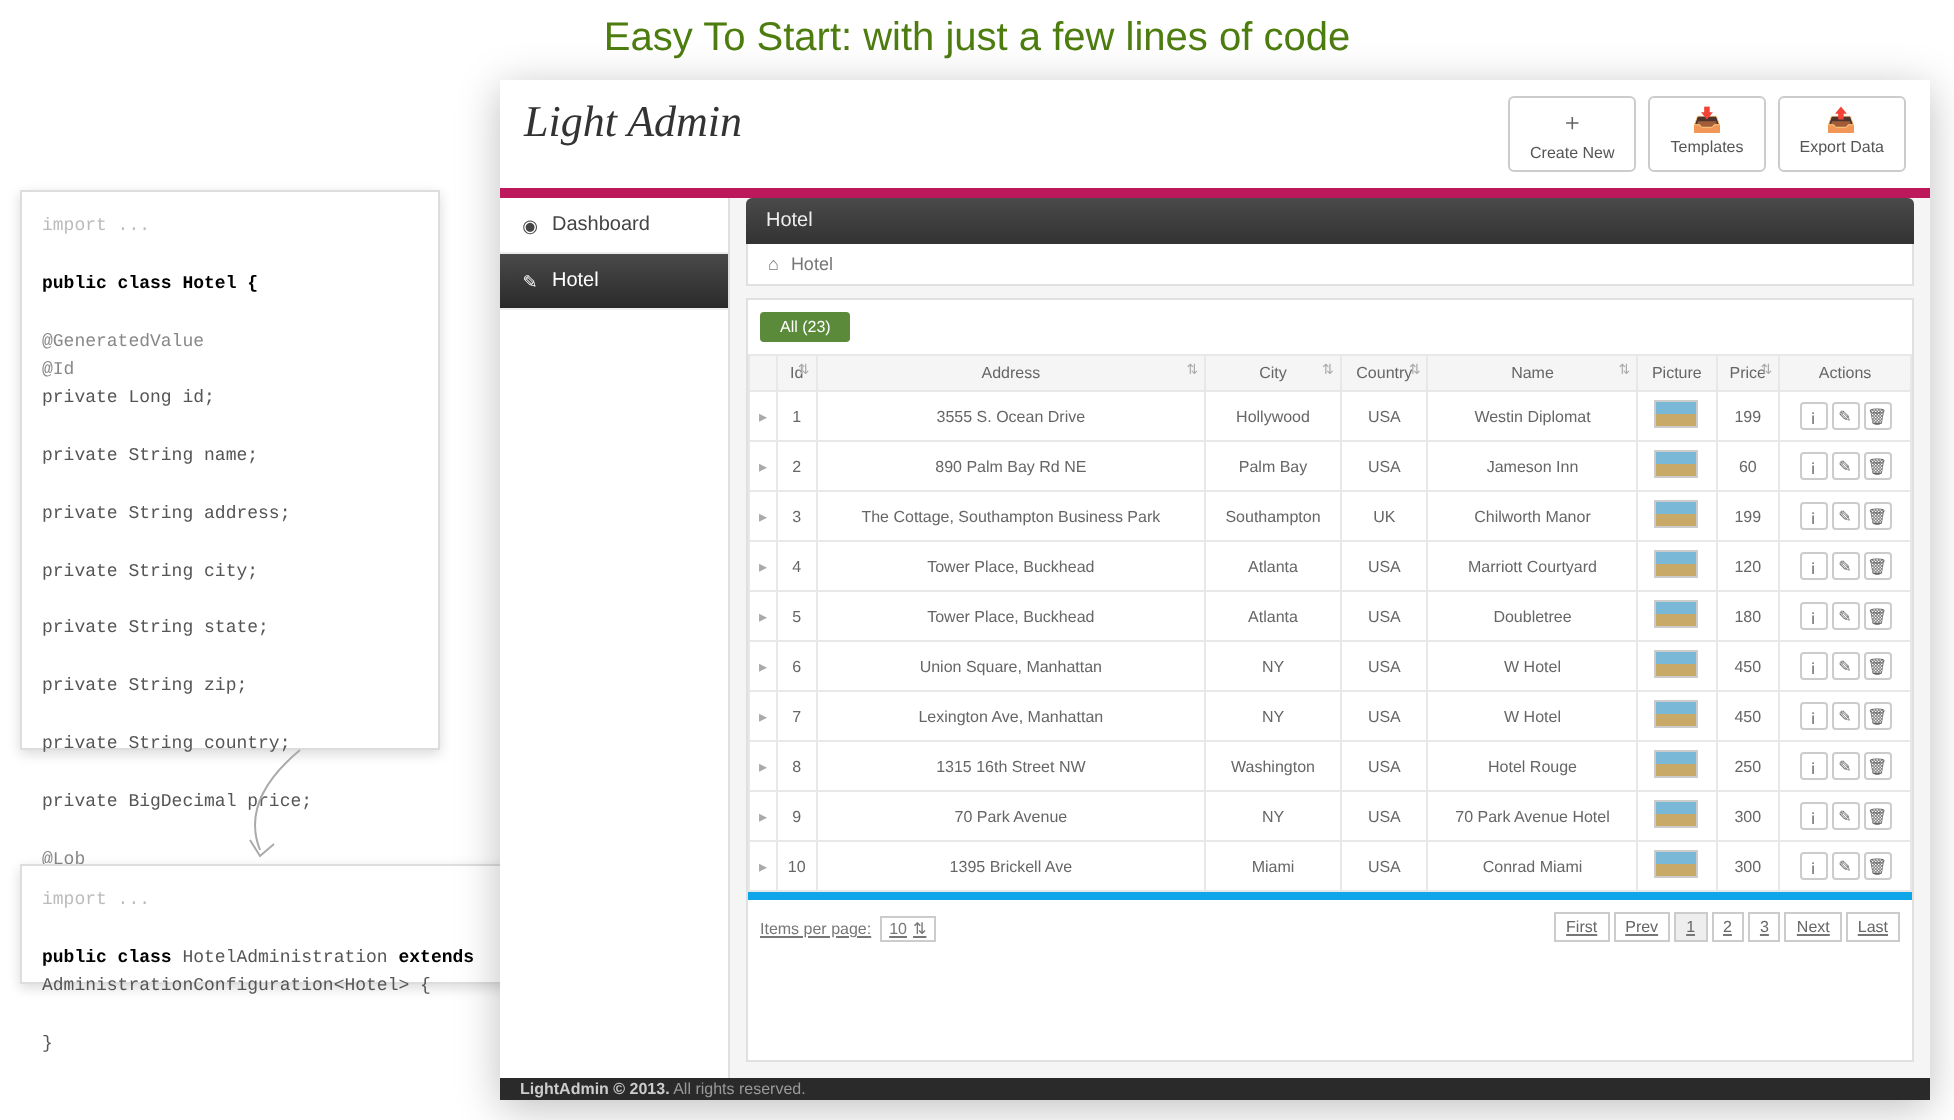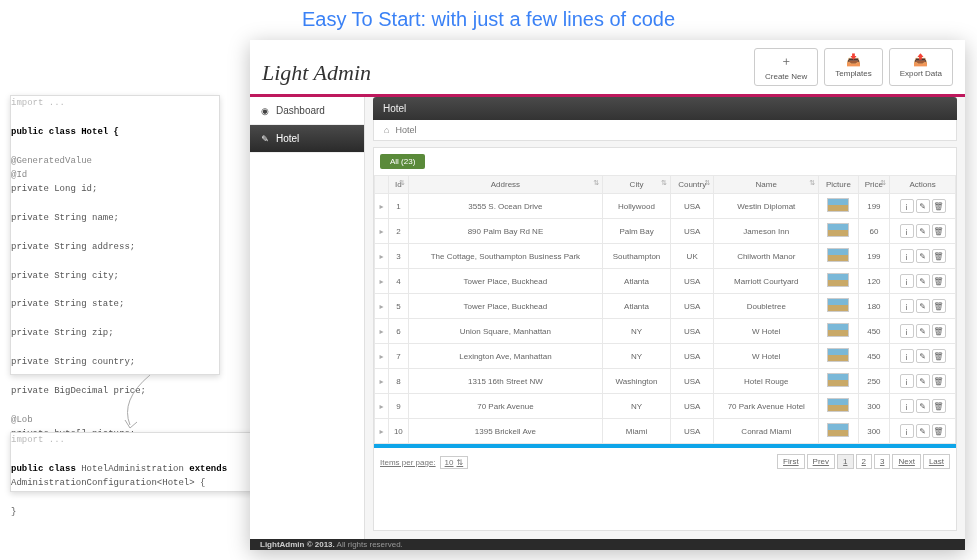--- a/index.html
+++ b/index.html
@@ -1,38 +1,38 @@
 <!DOCTYPE html>
 <html><head>
 <meta charset="utf-8">
 <style>
   * { box-sizing: border-box; margin: 0; padding: 0; }
   body { font-family: Arial, sans-serif; font-size: 10px; background: #fff; width: 977px; height: 560px; position: relative; overflow: hidden; }
   
-  .page-title { text-align: center; font-size: 20px; color: #3b82f6; font-weight: 300; padding: 8px 0 12px; }
-  
-  .code-box { position: absolute; background: #fff; border: 1px solid #ddd; font-family: 'Courier New', monospace; font-size: 9px; line-height: 1.6; color: #555; box-shadow: 0 2px 6px rgba(0,0,0,0.15); }
+  .page-title { text-align: center; font-size: 20px; color: #4d7c0f; font-weight: 300; padding: 8px 0 12px; }
+  
+  .code-box { position: absolute; background: #fff; border: 1px solid #ddd; padding: 10px; font-family: 'Courier New', monospace; font-size: 9px; line-height: 1.6; color: #555; box-shadow: 0 2px 6px rgba(0,0,0,0.15); }
   .code-box-1 { left: 10px; top: 95px; width: 210px; height: 280px; }
   .code-box-2 { left: 10px; top: 432px; width: 370px; height: 60px; }
   .code-box .dim { color: #bbb; }
   .code-box .kw { color: #000; font-weight: bold; }
   .code-box .type { color: #555; }
   .code-box .ann { color: #888; }
   
   .arrow { position: absolute; stroke: #aaa; fill: none; stroke-width: 1; }
   
   .app { position: absolute; left: 250px; top: 40px; width: 715px; height: 510px; background: #f5f5f5; box-shadow: 0 4px 20px rgba(0,0,0,0.25); display: flex; flex-direction: column; }
   
   .topbar { background: #2a2a2a; color: #ccc; height: 22px; display: flex; align-items: center; padding: 0 10px; font-size: 9px; }
   .topbar-left { display: flex; align-items: center; gap: 6px; }
   .topbar-right { margin-left: auto; display: flex; align-items: center; gap: 12px; }
   .topbar-right a { color: #ccc; text-decoration: none; display: flex; align-items: center; gap: 4px; }
   .user-ico { width: 10px; height: 10px; background: #ccc; display: inline-block; }
   
-  .header-row { background: #fff; display: flex; align-items: flex-end; padding: 8px 12px; border-bottom: 3px solid #be185d; }
+  .header-row { background: #fff; display: flex; align-items: flex-start; padding: 8px 12px; border-bottom: 5px solid #be185d; }
   .brand { font-family: 'Brush Script MT', cursive; font-size: 22px; color: #333; font-style: italic; }
   .header-actions { margin-left: auto; display: flex; gap: 6px; }
   .hbtn { background: #fff; border: 1px solid #ccc; border-radius: 3px; padding: 4px 10px; font-size: 8px; color: #555; text-align: center; cursor: pointer; min-width: 50px; }
   .hbtn .hicon { display: block; font-size: 12px; margin-bottom: 2px; color: #666; }
   
   .body-row { display: flex; flex: 1; overflow: hidden; }
   .sidebar { width: 115px; background: #fff; border-right: 1px solid #e0e0e0; }
   .side-item { padding: 8px 10px; font-size: 10px; color: #444; border-bottom: 1px solid #eee; display: flex; align-items: center; gap: 6px; cursor: pointer; }
   .side-item.active { background: linear-gradient(#4a4a4a,#2a2a2a); color: #fff; }
   .side-ico { width: 10px; height: 10px; display: inline-flex; align-items: center; justify-content: center; font-size: 9px; }

